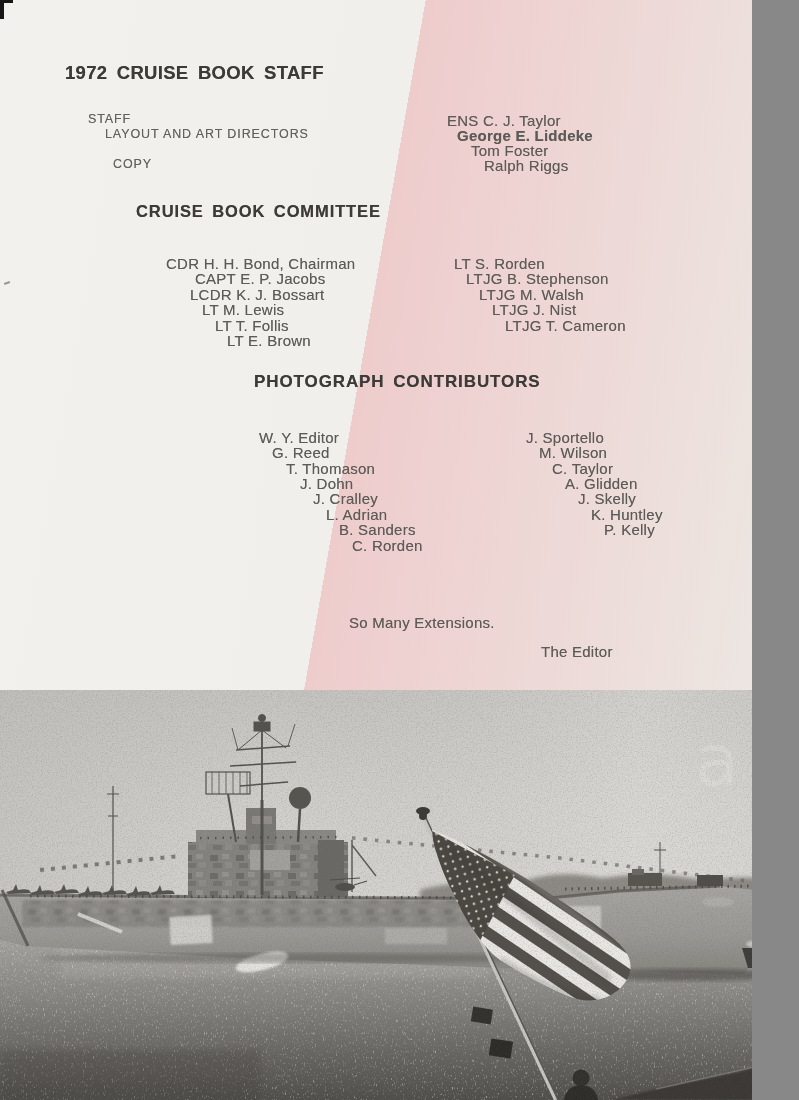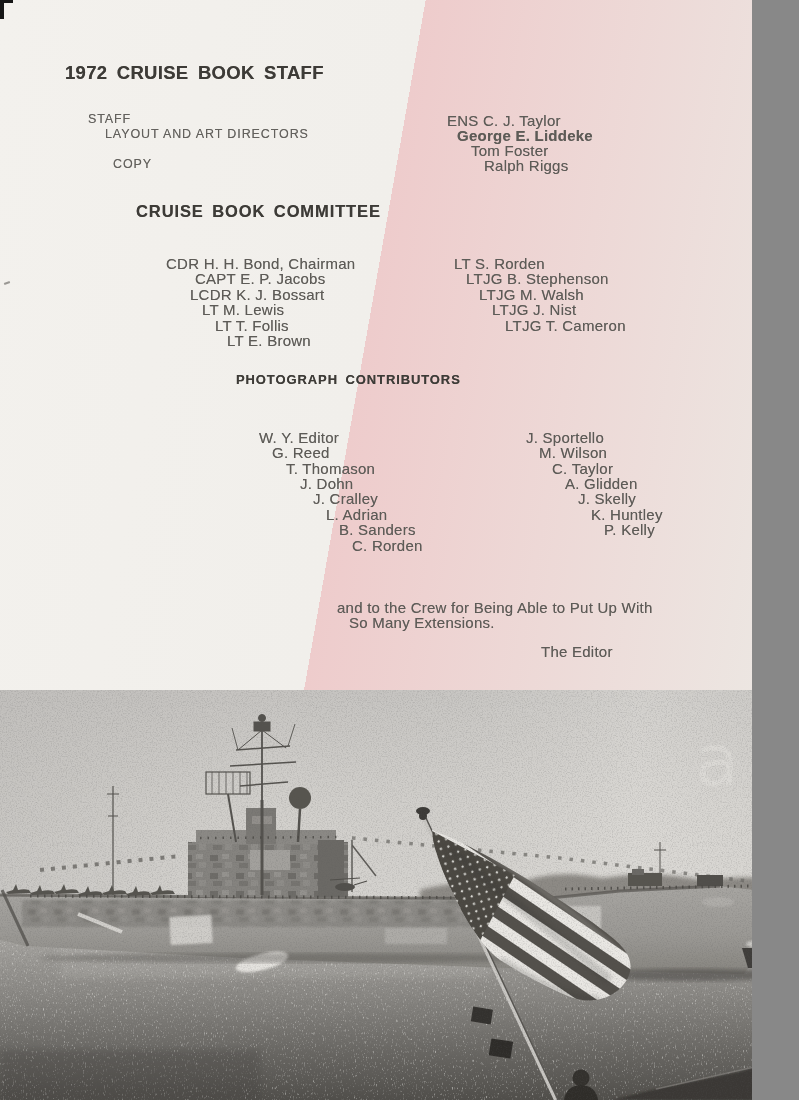--- a/index.html
+++ b/index.html
@@ -44,38 +44,37 @@
   <div class="txt n" style="left:190px;top:286px;">LCDR K. J. Bossart</div>
   <div class="txt n" style="left:202px;top:301px;">LT M. Lewis</div>
   <div class="txt n" style="left:215px;top:317px;">LT T. Follis</div>
   <div class="txt n" style="left:227px;top:332px;">LT E. Brown</div>
   <div class="txt n" style="left:454px;top:255px;">LT S. Rorden</div>
   <div class="txt n" style="left:466px;top:270px;">LTJG B. Stephenson</div>
   <div class="txt n" style="left:479px;top:286px;">LTJG M. Walsh</div>
   <div class="txt n" style="left:492px;top:301px;">LTJG J. Nist</div>
   <div class="txt n" style="left:505px;top:317px;">LTJG T. Cameron</div>
 
-  <div class="txt h2" style="left:236px;top:372px;font-size:13px;">PHOTOGRAPH CONTRIBUTORS</div>
+  <div class="txt h2" style="left:254px;top:372px;font-size:17px;">PHOTOGRAPH CONTRIBUTORS</div>
   <div class="txt n" style="left:259px;top:429px;">W. Y. Editor</div>
   <div class="txt n" style="left:272px;top:444px;">G. Reed</div>
   <div class="txt n" style="left:286px;top:460px;">T. Thomason</div>
   <div class="txt n" style="left:300px;top:475px;">J. Dohn</div>
   <div class="txt n" style="left:313px;top:490px;">J. Cralley</div>
   <div class="txt n" style="left:326px;top:506px;">L. Adrian</div>
   <div class="txt n" style="left:339px;top:521px;">B. Sanders</div>
   <div class="txt n" style="left:352px;top:537px;">C. Rorden</div>
   <div class="txt n" style="left:526px;top:429px;">J. Sportello</div>
   <div class="txt n" style="left:539px;top:444px;">M. Wilson</div>
   <div class="txt n" style="left:552px;top:460px;">C. Taylor</div>
   <div class="txt n" style="left:565px;top:475px;">A. Glidden</div>
   <div class="txt n" style="left:578px;top:490px;">J. Skelly</div>
   <div class="txt n" style="left:591px;top:506px;">K. Huntley</div>
   <div class="txt n" style="left:604px;top:521px;">P. Kelly</div>
 
-  <div class="txt n" style="left:337px;top:599px;">and to the Crew for Being Able to Put Up With</div>
   <div class="txt n" style="left:349px;top:614px;">So Many Extensions.</div>
   <div class="txt n" style="left:541px;top:643px;">The Editor</div>
 
   <div class="photo">
   <svg width="799" height="410" viewBox="0 0 799 410" xmlns="http://www.w3.org/2000/svg">
     <defs>
       <linearGradient id="skyGrad" x1="0" y1="0" x2="0" y2="1">
         <stop offset="0" stop-color="#c6c4c1"></stop>
         <stop offset="0.28" stop-color="#d2d0cc"></stop>
         <stop offset="0.6" stop-color="#d8d6d2"></stop>

